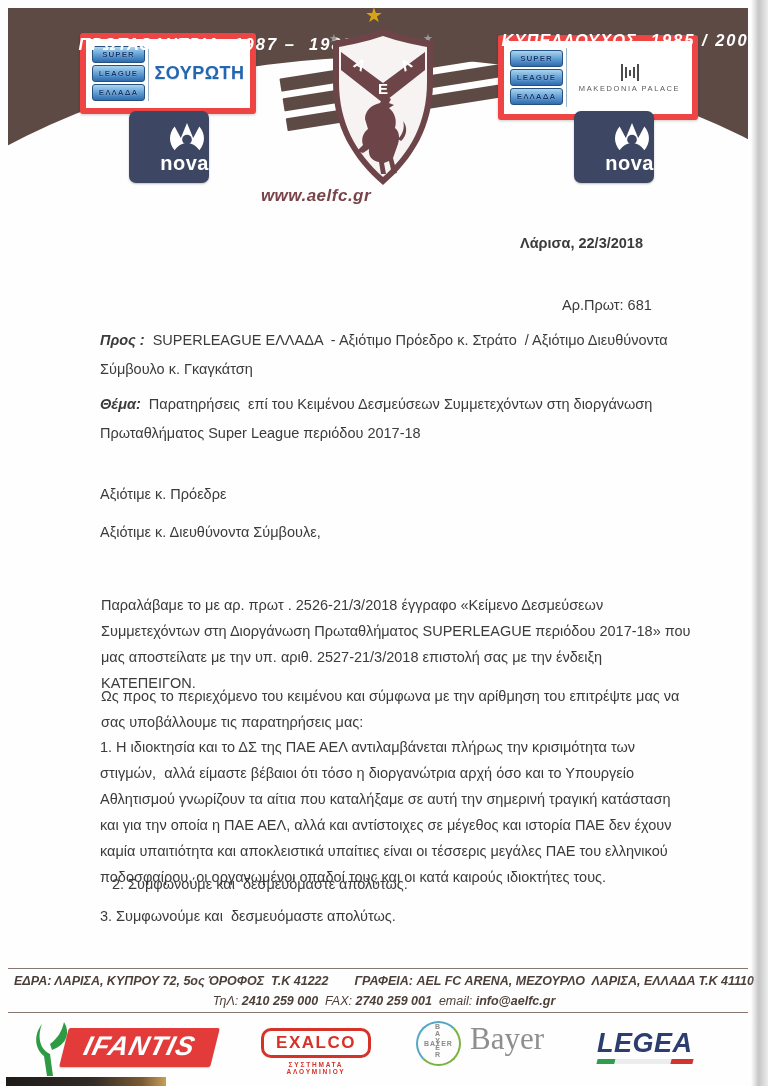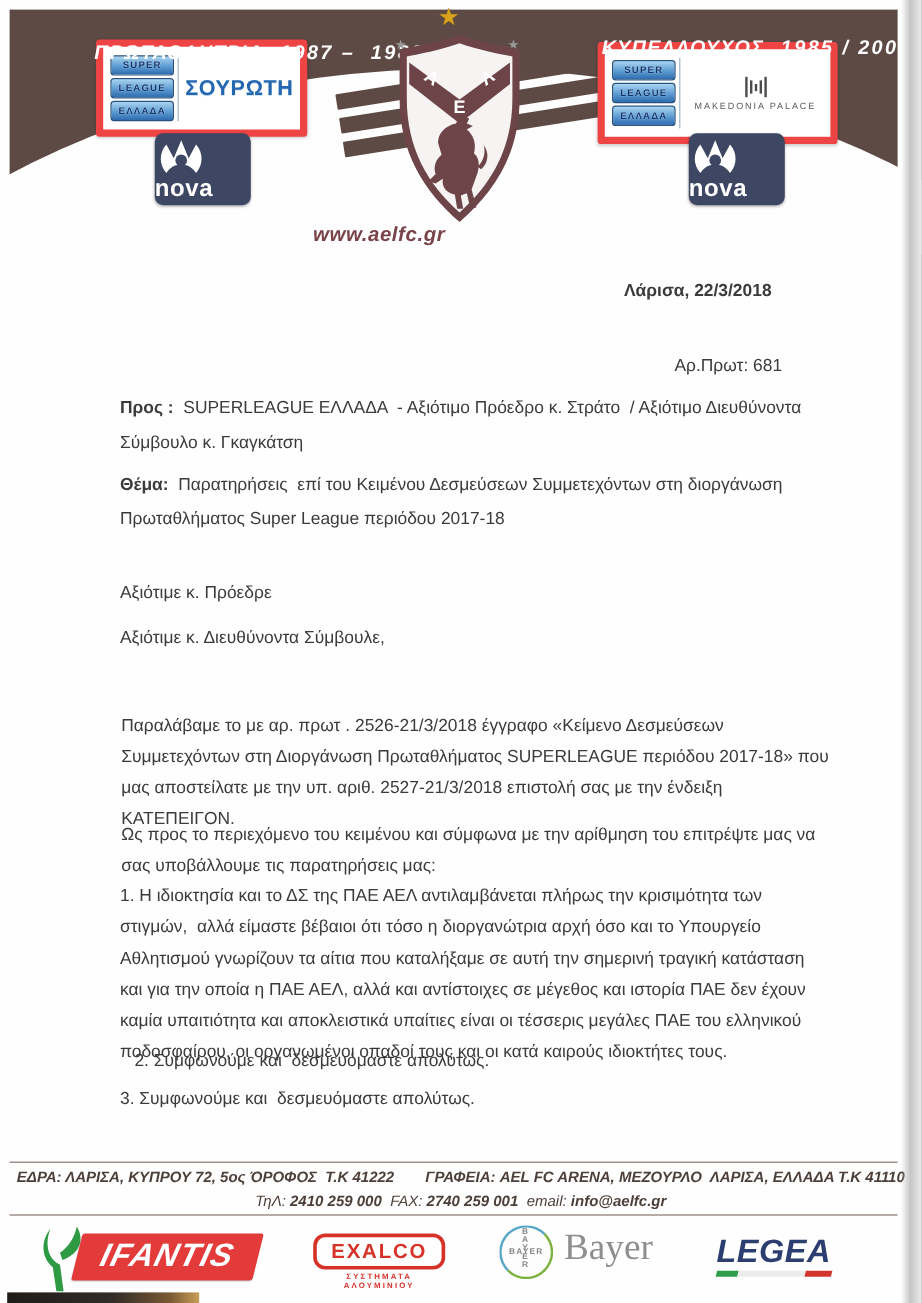--- a/index.html
+++ b/index.html
@@ -32,37 +32,37 @@
   .sl-row{height:15px;background:linear-gradient(180deg,#a9d5f1 0%,#5d9bd2 55%,#2f6cb0 100%);
           border:1px solid #27517e;border-radius:3px;color:#10356b;font-size:8px;font-weight:700;
           display:flex;align-items:center;justify-content:center;letter-spacing:1px;
           text-shadow:0 0 1px #e8f4ff;}
   .souroti{flex:1;text-align:center;font-size:18px;font-weight:800;color:#2566b0;
            text-shadow:0 1px 0 #cfe3f5;letter-spacing:.5px;}
   .makedonia{flex:1;display:flex;flex-direction:column;align-items:center;justify-content:center;gap:1px;}
   .bars{display:flex;align-items:center;gap:2px;height:20px;}
   .bars i{display:block;width:2px;background:#4c4c4c;}
   .mk-label{font-size:7.5px;letter-spacing:1.6px;color:#5a5a5a;font-weight:400;}
-  .nova{position:absolute;width:80px;height:60px;background:#3d4663;border-radius:7px;z-index:4;
-        display:flex;flex-direction:column;align-items:flex-start;justify-content:center;box-shadow:0 1px 2px rgba(0,0,0,.25);}
+  .nova{position:absolute;width:80px;height:72px;background:#3d4663;border-radius:7px;z-index:4;
+        display:flex;flex-direction:column;align-items:flex-end;justify-content:center;box-shadow:0 1px 2px rgba(0,0,0,.25);}
   .nova-left{left:129px;top:111px;}
   .nova-right{left:574px;top:111px;}
   .nova-word{color:#fff;font-weight:700;font-size:20px;letter-spacing:.5px;line-height:1;margin-top:1px;}
   .crest{position:absolute;left:322px;top:27px;z-index:6;}
   .star{position:absolute;z-index:6;line-height:1;}
   .star-gold{left:365px;top:5px;font-size:20px;color:#d8a31c;text-shadow:0 0 1px #7a5a10;}
   .star-l{left:329px;top:33px;font-size:11px;color:#9a9a9a;}
   .star-r{left:423px;top:33px;font-size:11px;color:#9a9a9a;}
   .website{position:absolute;top:186px;left:0;width:632px;text-align:center;z-index:6;
            color:#79434a;font-style:italic;font-weight:800;font-size:17px;letter-spacing:.5px;}
   
   .letter{position:absolute;left:0;top:0;width:768px;color:#3b3b3e;font-size:14.5px;}
   .blk{position:absolute;white-space:pre;line-height:26px;margin:0;}
   .lines{white-space:pre;}
-  .lbl{font-weight:700;}
+  .lbl{font-weight:700;font-style:italic;}
   .date{left:520px;top:230px;font-weight:600;}
   .proto{left:562px;top:292px;font-weight:400;}
   .to{left:100px;top:326px;line-height:29px;}
   .subject{left:100px;top:390px;line-height:29px;}
   .sal1{left:100px;top:481px;}
   .sal2{left:100px;top:519px;}
   .p1{left:101px;top:592px;}
   .p2{left:101px;top:683px;}
   .item1{left:100px;top:734px;}
   .item2{left:112px;top:871px;}

